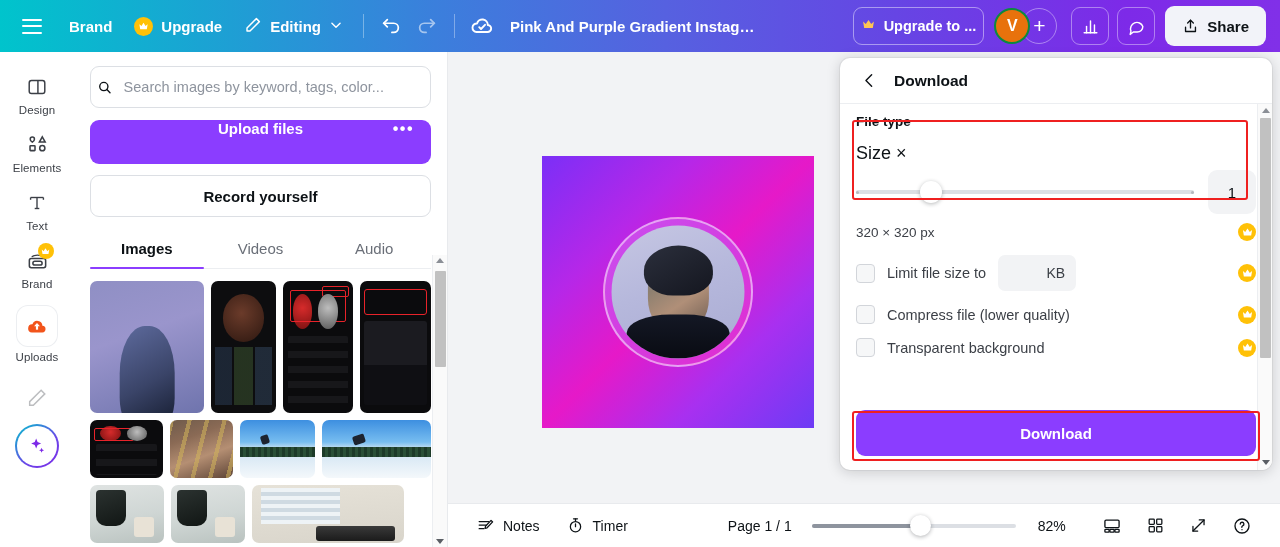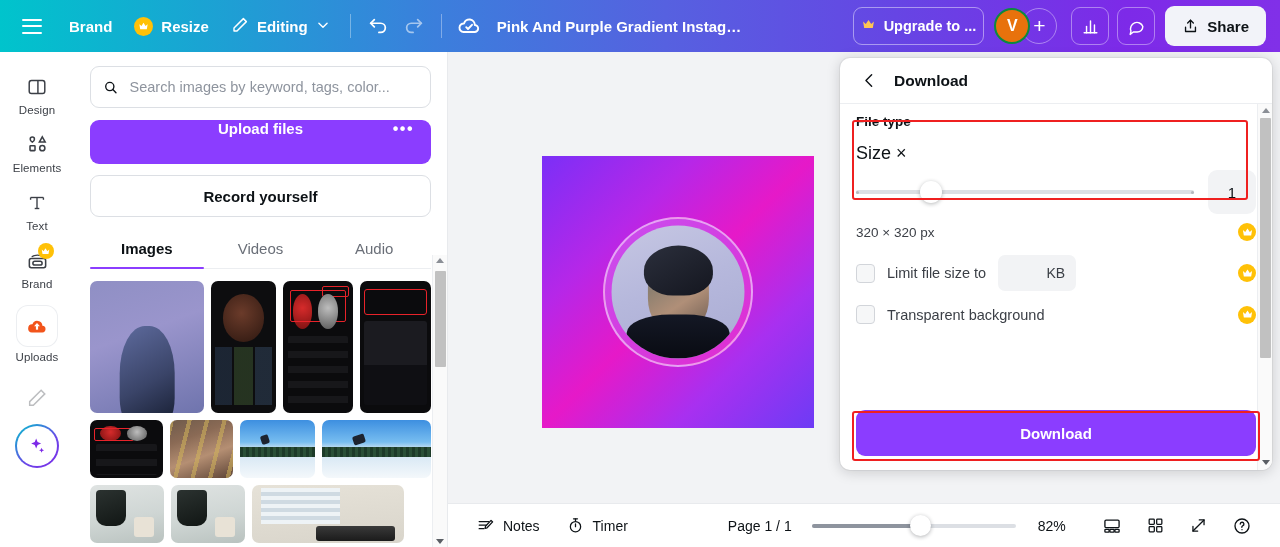--- a/index.html
+++ b/index.html
@@ -119,21 +119,21 @@
 
   
   .panel {
     position: absolute; left: 74px; top: 52px; width: 374px; height: 495px;
     background: #fff; border-right: 1px solid #e8eaed;
     display: flex; flex-direction: column;
   }
   .search-wrap { padding: 14px 16px 0; }
   .search-box {
     display: flex; align-items: center; gap: 11px; height: 42px;
-    border: 1px solid #dcdfe4; border-radius: 9px; padding: 0 12px; cursor: text;
+    border: 1px solid #dcdfe4; border-radius: 9px; padding: 0 6px; cursor: text;
   }
   .search-box svg { stroke: #0d1216; fill: none; stroke-width: 2.1; stroke-linecap: round; }
   .search-input {
     border: none; outline: none; font-size: 14.5px; color: #6a6f78;
     font-family: inherit; width: 100%; background: transparent;
   }
   .search-input::placeholder { color: #8e949e; }
   .btn-upload {
     margin: 12px 16px 0; height: 44px; border-radius: 9px; background: #8b3dff;
     color: #fff; font-size: 15px; font-weight: 700; display: flex;
@@ -437,21 +437,21 @@
     <div style="width:8px"></div>
     <div class="tb-item">
       <span>Brand</span>
     </div>
     <div class="tb-item">
       <span class="crown">
         <svg viewBox="0 0 24 24">
             <path d="M3 7l4.5 4L12 4l4.5 7L21 7l-1.8 11H4.8L3 7z"></path>
           </svg>
       </span>
-      <span>Resize</span>
+      <span>Upgrade</span>
     </div>
     <div class="tb-item">
       <span>
         <svg width="18" height="18" viewBox="0 0 24 24" style="stroke:#fff;fill:none;stroke-width:1.9;stroke-linecap:round;stroke-linejoin:round">
           <path d="M16.5 3.5l4 4L8 20H4v-4L16.5 3.5z"></path>
           </svg>
       </span>
       <span>Editing</span>
       <span>
         <svg width="14" height="14" viewBox="0 0 24 24" style="stroke:#fff;fill:none;stroke-width:2.4;stroke-linecap:round;stroke-linejoin:round">
@@ -741,20 +741,30 @@
         <span class="opt-text">Limit file size to</span>
         <span class="kb-input">KB</span>
         <span class="spacer"></span>
         <span class="pro-crown">
           <svg viewBox="0 0 24 24">
               <path d="M2 6.5l5 4.5 5-7.5 5 7.5 5-4.5-2 12H4l-2-12z"></path>
             </svg>
         </span>
       </div>
 
+      <div class="opt-row">
+        <span class="cbox"></span>
+        <span class="opt-text">Compress file (lower quality)</span>
+        <span class="spacer"></span>
+        <span class="pro-crown">
+          <svg viewBox="0 0 24 24">
+              <path d="M2 6.5l5 4.5 5-7.5 5 7.5 5-4.5-2 12H4l-2-12z"></path>
+            </svg>
+        </span>
+      </div>
 
       <div class="opt-row">
         <span class="cbox"></span>
         <span class="opt-text">Transparent background</span>
         <span class="spacer"></span>
         <span class="pro-crown">
           <svg viewBox="0 0 24 24">
               <path d="M2 6.5l5 4.5 5-7.5 5 7.5 5-4.5-2 12H4l-2-12z"></path>
             </svg>
         </span>

